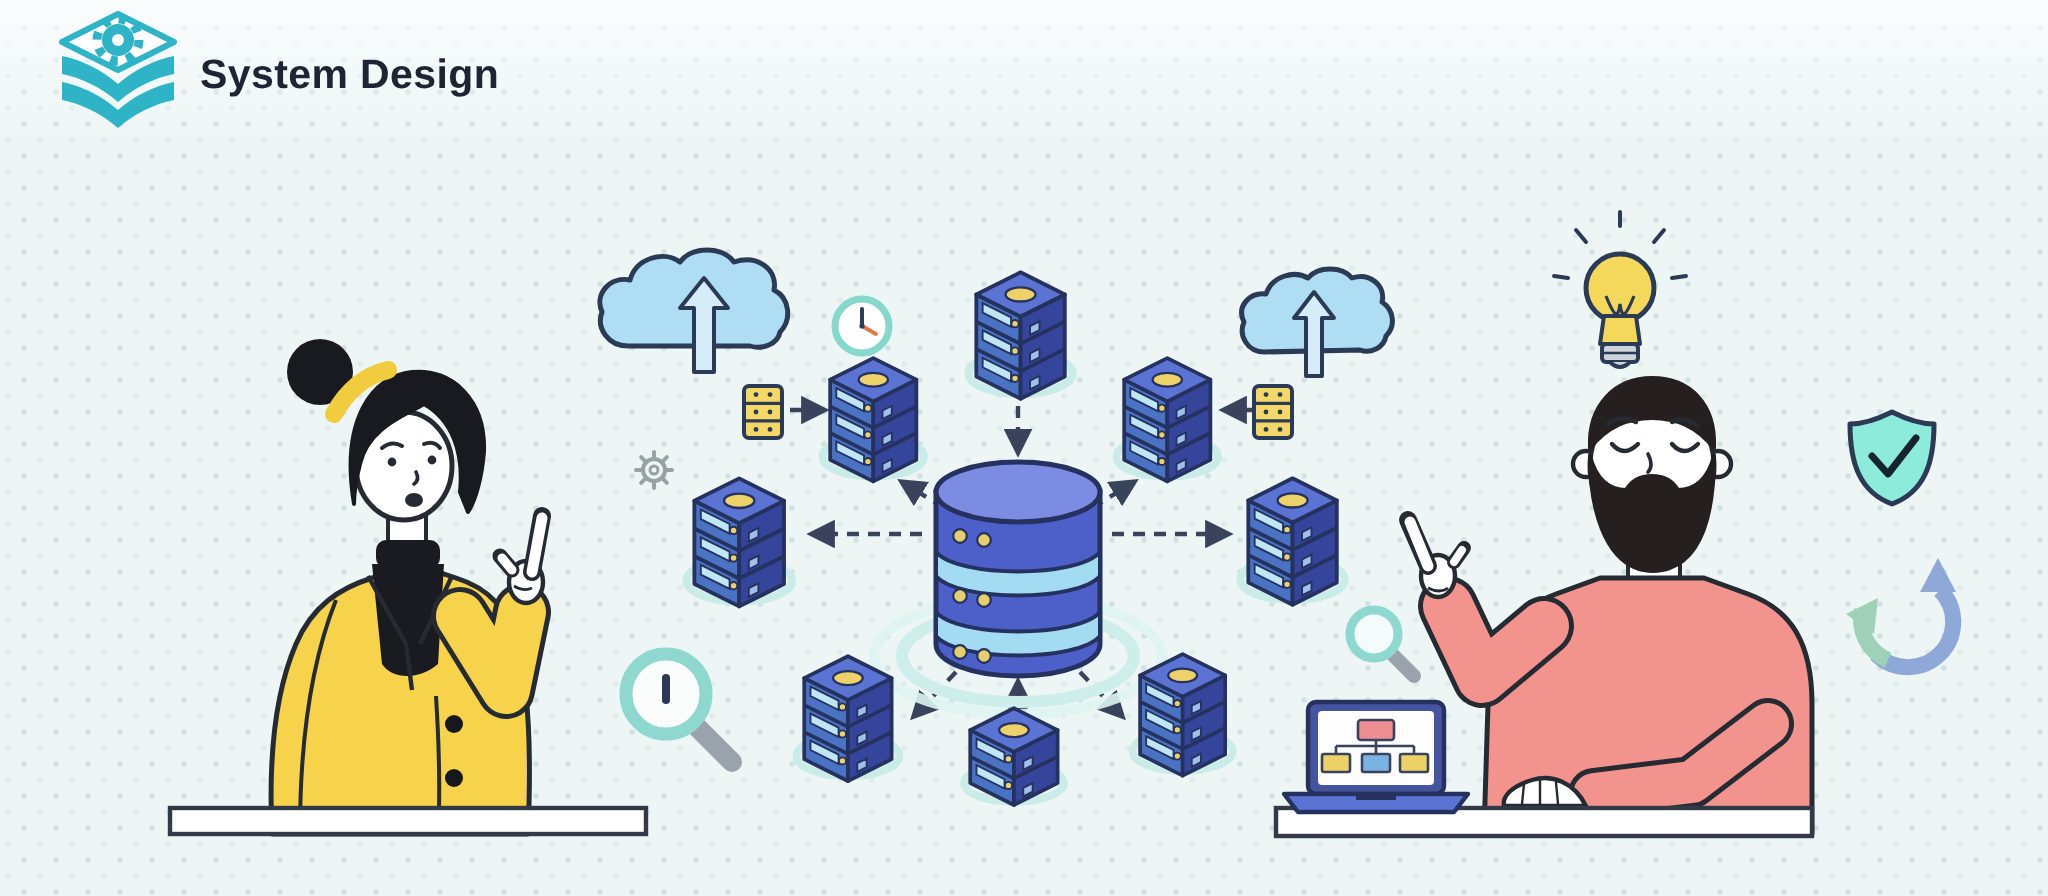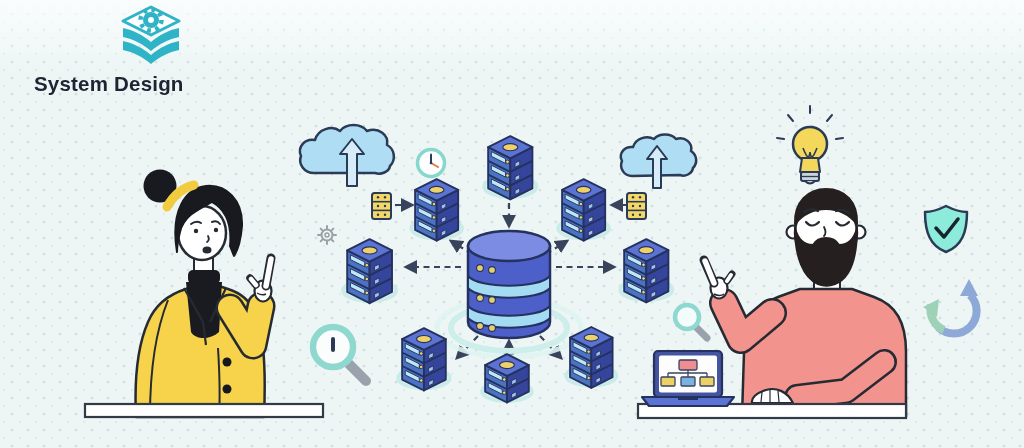--- a/index.html
+++ b/index.html
@@ -8,21 +8,21 @@
     font-family:"Liberation Sans",sans-serif;
     background-color:#edf6f5;
     background-image:
       linear-gradient(180deg, rgba(252,254,254,0.85) 0px, rgba(252,254,254,0) 70px),
       radial-gradient(circle, rgba(104,138,150,0.20) 1.1px, rgba(0,0,0,0) 1.8px),
       radial-gradient(circle, rgba(104,138,150,0.11) 1px, rgba(0,0,0,0) 1.6px);
     background-size:auto,16px 16px,16px 16px;
     background-position:0 0,4px 6px,12px 14px;
   }
   .scene{position:absolute;left:0;top:0;}
-  .logo{position:absolute;left:26px;top:4px;display:flex;align-items:flex-end;flex-direction:column;}
+  .logo{position:absolute;left:26px;top:4px;display:flex;align-items:center;}
   .logo-icon{width:66px;height:62px;flex:0 0 auto;}
   .logo-text{margin-left:8px;margin-top:6px;text-align:center;font-weight:700;
     font-size:20.5px;line-height:24px;color:#1d2433;letter-spacing:.2px;white-space:nowrap;}
 </style>
 </head>
 <body>
 
 <div class="canvas">
 
 <svg class="scene" width="1024" height="448" viewBox="0 0 1024 448">

